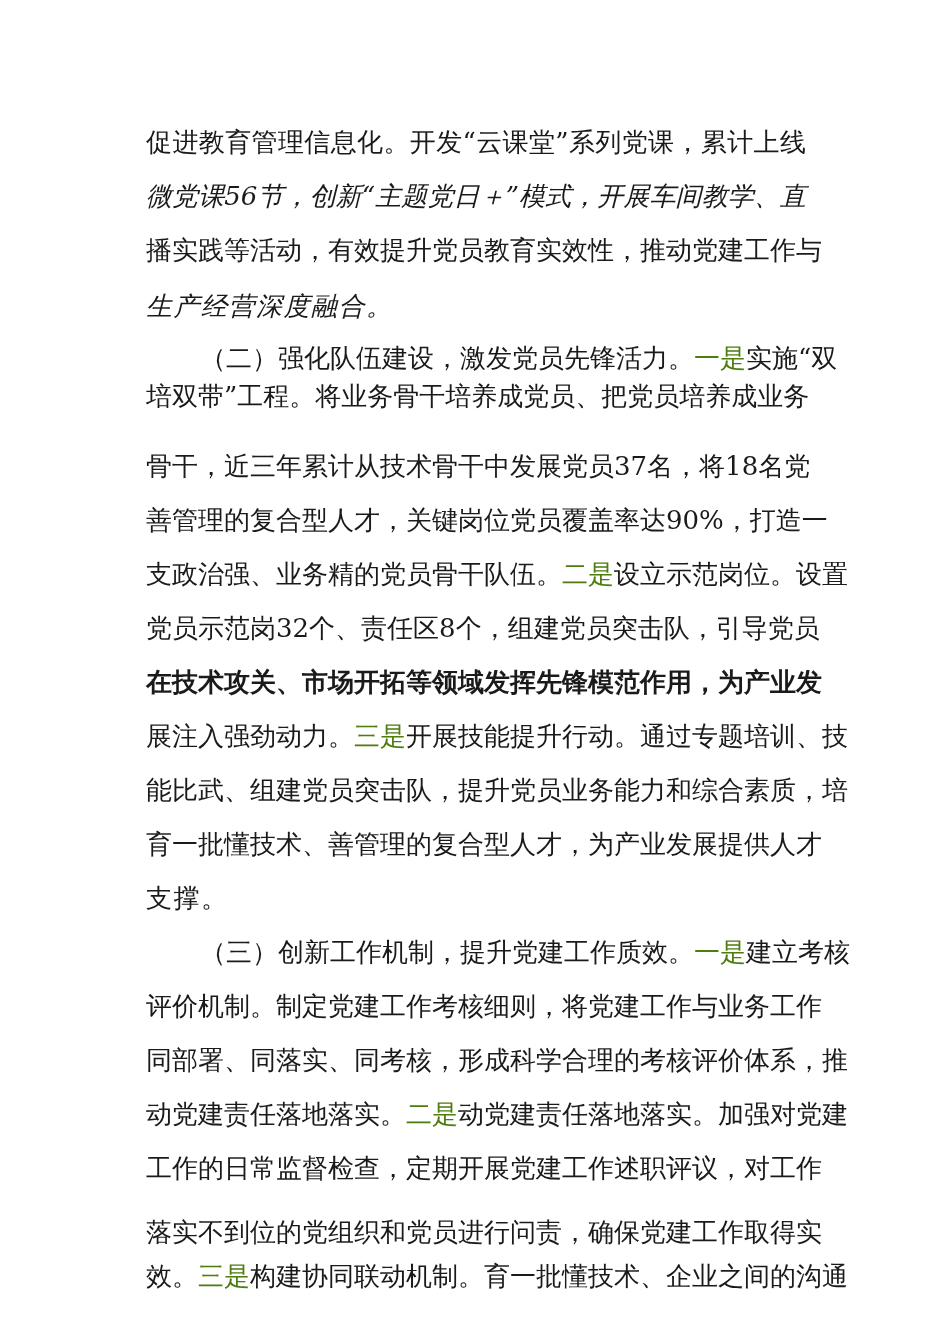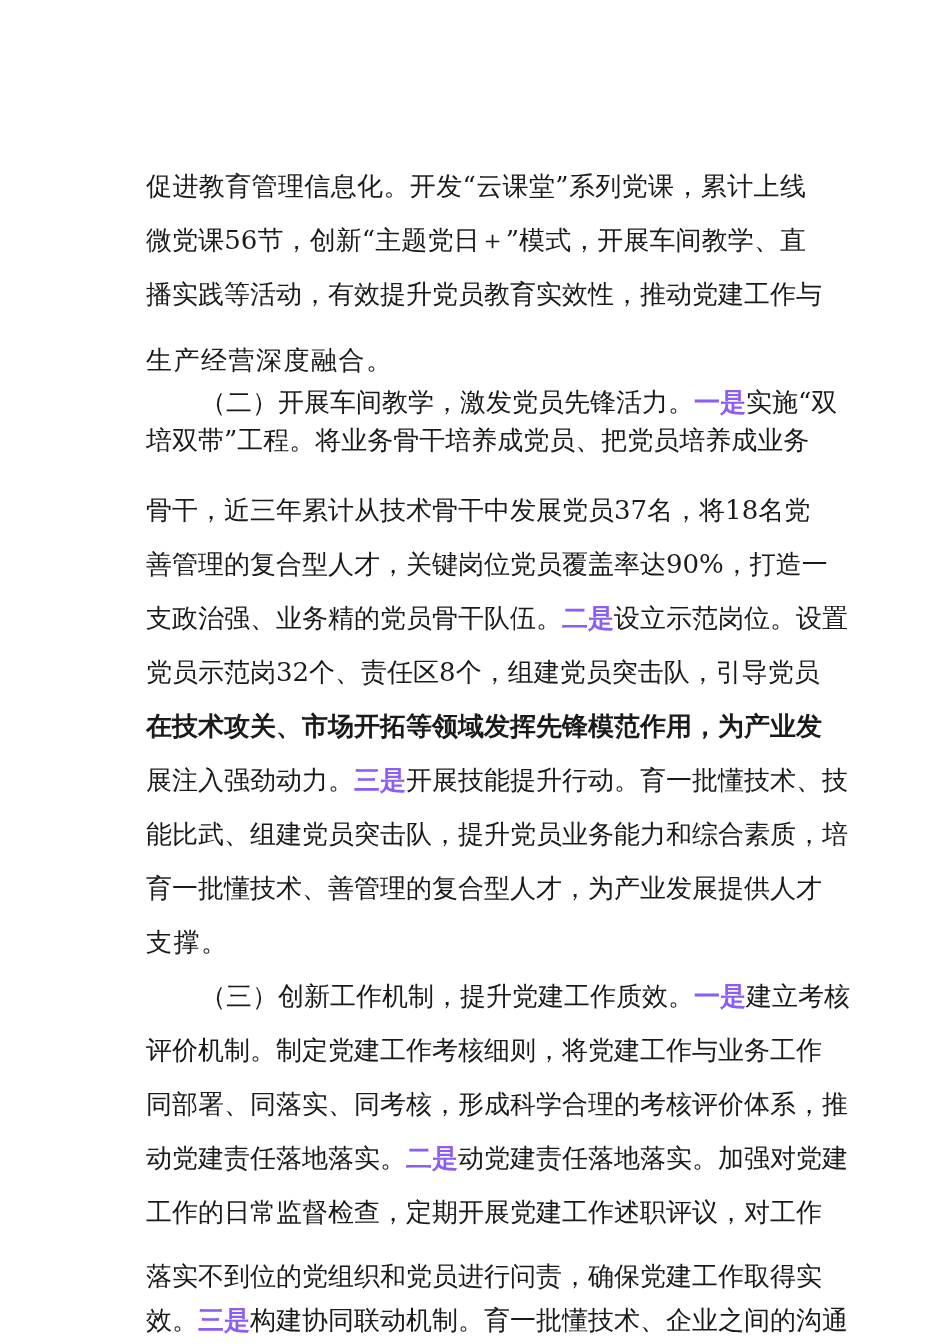--- a/index.html
+++ b/index.html
@@ -11,46 +11,45 @@
     width: 660px;
     height: 40px;
     line-height: 40px;
     font-family: "DejaVu Serif", "Liberation Serif", serif;
     font-size: 26px;
     color: #1a1a1a;
     white-space: nowrap;
     text-align: justify;
     text-align-last: justify;
     letter-spacing: 0px;
-    margin-top: 44px;
   }
   .line.last { text-align-last: left; letter-spacing: 1.5px; }
   .line.indent { left: 200px; width: 606px; }
   .seg { display: inline; }
-  .bold { font-weight: bold; color: #8b5cf6; }
+  .bold { font-weight: normal; color: #4d7c0f; }
 </style>
 </head>
 <body>
 
 <div class="page" id="page">
     <div>
       <div class="line" style="top: 122px;"><span class="seg">促进教育管理信息化。开发“云课堂”系列党课，累计上线</span></div>
-      <div class="line" style="top: 176px;"><span class="seg">微党课56节，创新“主题党日＋”模式，开展车间教学、直</span></div>
+      <div class="line" style="top: 176px; font-style: italic;"><span class="seg">微党课56节，创新“主题党日＋”模式，开展车间教学、直</span></div>
       <div class="line" style="top: 230px;"><span class="seg">播实践等活动，有效提升党员教育实效性，推动党建工作与</span></div>
-      <div class="line last" style="top: 296px;"><span class="seg">生产经营深度融合。</span></div>
+      <div class="line last" style="top: 286px; font-style: italic;"><span class="seg">生产经营深度融合。</span></div>
     </div>
     <div>
-      <div class="line indent" style="top: 338px;"><span class="seg">（二）开展车间教学，激发党员先锋活力。</span><span class="seg bold">一是</span><span class="seg">实施“双</span></div>
+      <div class="line indent" style="top: 338px;"><span class="seg">（二）强化队伍建设，激发党员先锋活力。</span><span class="seg bold">一是</span><span class="seg">实施“双</span></div>
       <div class="line" style="top: 376px;"><span class="seg">培双带”工程。将业务骨干培养成党员、把党员培养成业务</span></div>
       <div class="line" style="top: 446px;"><span class="seg">骨干，近三年累计从技术骨干中发展党员37名，将18名党</span></div>
       <div class="line" style="top: 500px;"><span class="seg">善管理的复合型人才，关键岗位党员覆盖率达90%，打造一</span></div>
       <div class="line" style="top: 554px;"><span class="seg">支政治强、业务精的党员骨干队伍。</span><span class="seg bold">二是</span><span class="seg">设立示范岗位。设置</span></div>
       <div class="line" style="top: 608px;"><span class="seg">党员示范岗32个、责任区8个，组建党员突击队，引导党员</span></div>
       <div class="line" style="top: 662px; font-weight: bold;"><span class="seg">在技术攻关、市场开拓等领域发挥先锋模范作用，为产业发</span></div>
-      <div class="line" style="top: 716px;"><span class="seg">展注入强劲动力。</span><span class="seg bold">三是</span><span class="seg">开展技能提升行动。育一批懂技术、技</span></div>
+      <div class="line" style="top: 716px;"><span class="seg">展注入强劲动力。</span><span class="seg bold">三是</span><span class="seg">开展技能提升行动。通过专题培训、技</span></div>
       <div class="line" style="top: 770px;"><span class="seg">能比武、组建党员突击队，提升党员业务能力和综合素质，培</span></div>
       <div class="line" style="top: 824px;"><span class="seg">育一批懂技术、善管理的复合型人才，为产业发展提供人才</span></div>
       <div class="line last" style="top: 878px;"><span class="seg">支撑。</span></div>
     </div>
     <div>
       <div class="line indent" style="top: 932px;"><span class="seg">（三）创新工作机制，提升党建工作质效。</span><span class="seg bold">一是</span><span class="seg">建立考核</span></div>
       <div class="line" style="top: 986px;"><span class="seg">评价机制。制定党建工作考核细则，将党建工作与业务工作</span></div>
       <div class="line" style="top: 1040px;"><span class="seg">同部署、同落实、同考核，形成科学合理的考核评价体系，推</span></div>
       <div class="line" style="top: 1094px;"><span class="seg">动党建责任落地落实。</span><span class="seg bold">二是</span><span class="seg">动党建责任落地落实。加强对党建</span></div>
       <div class="line" style="top: 1148px;"><span class="seg">工作的日常监督检查，定期开展党建工作述职评议，对工作</span></div>

